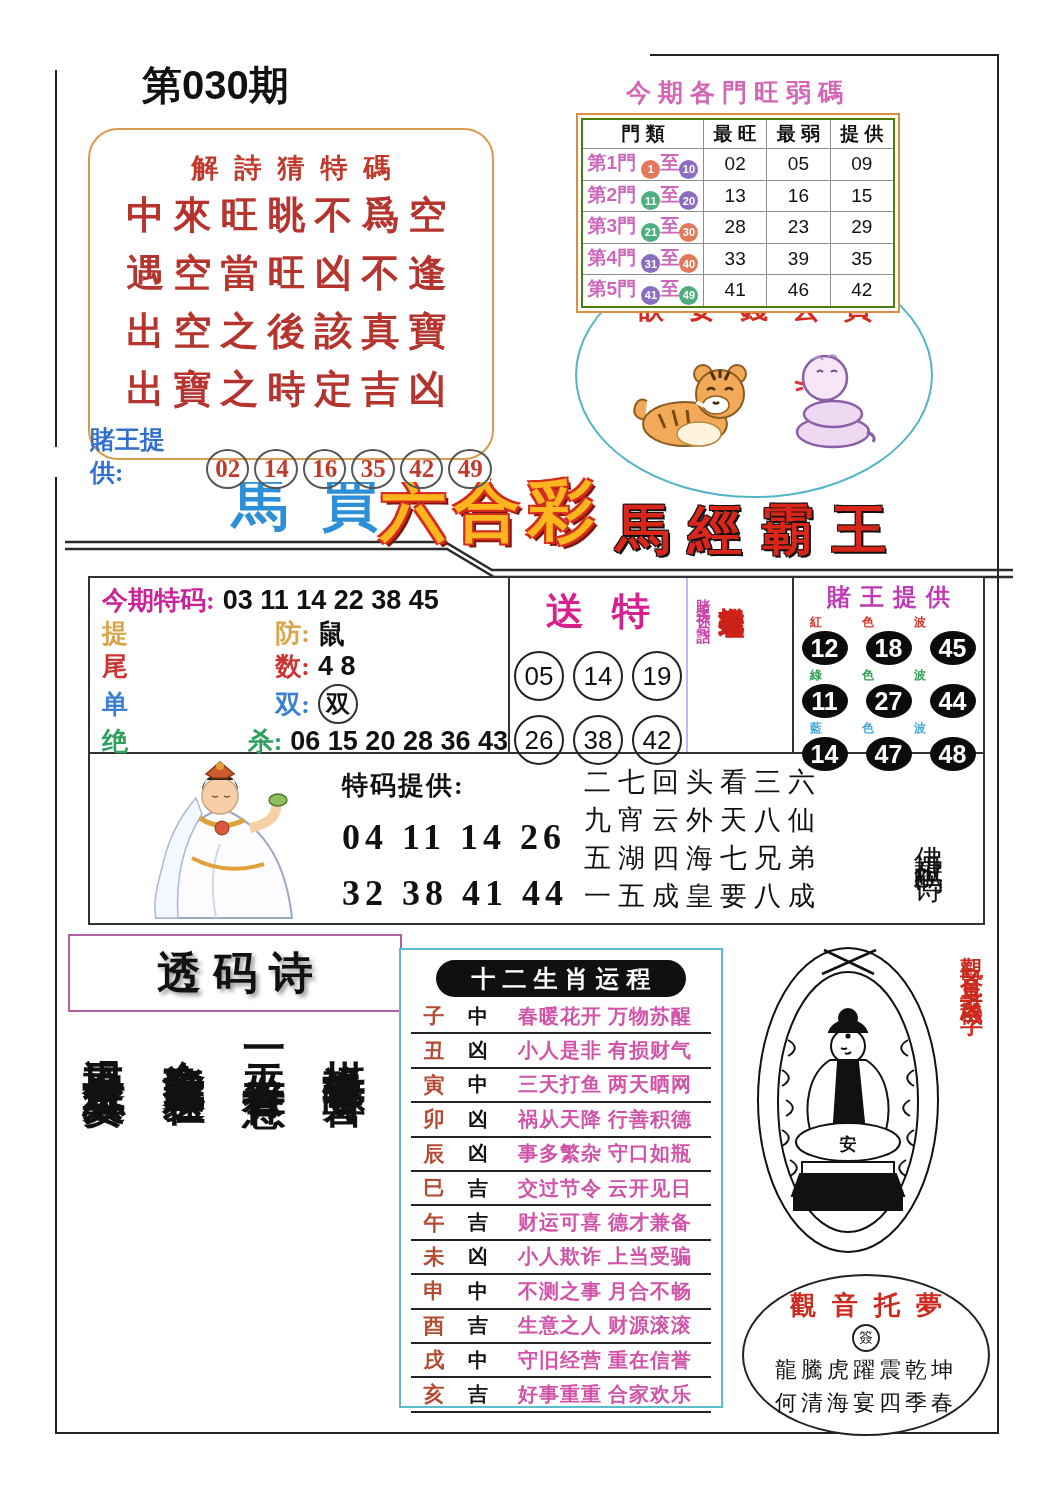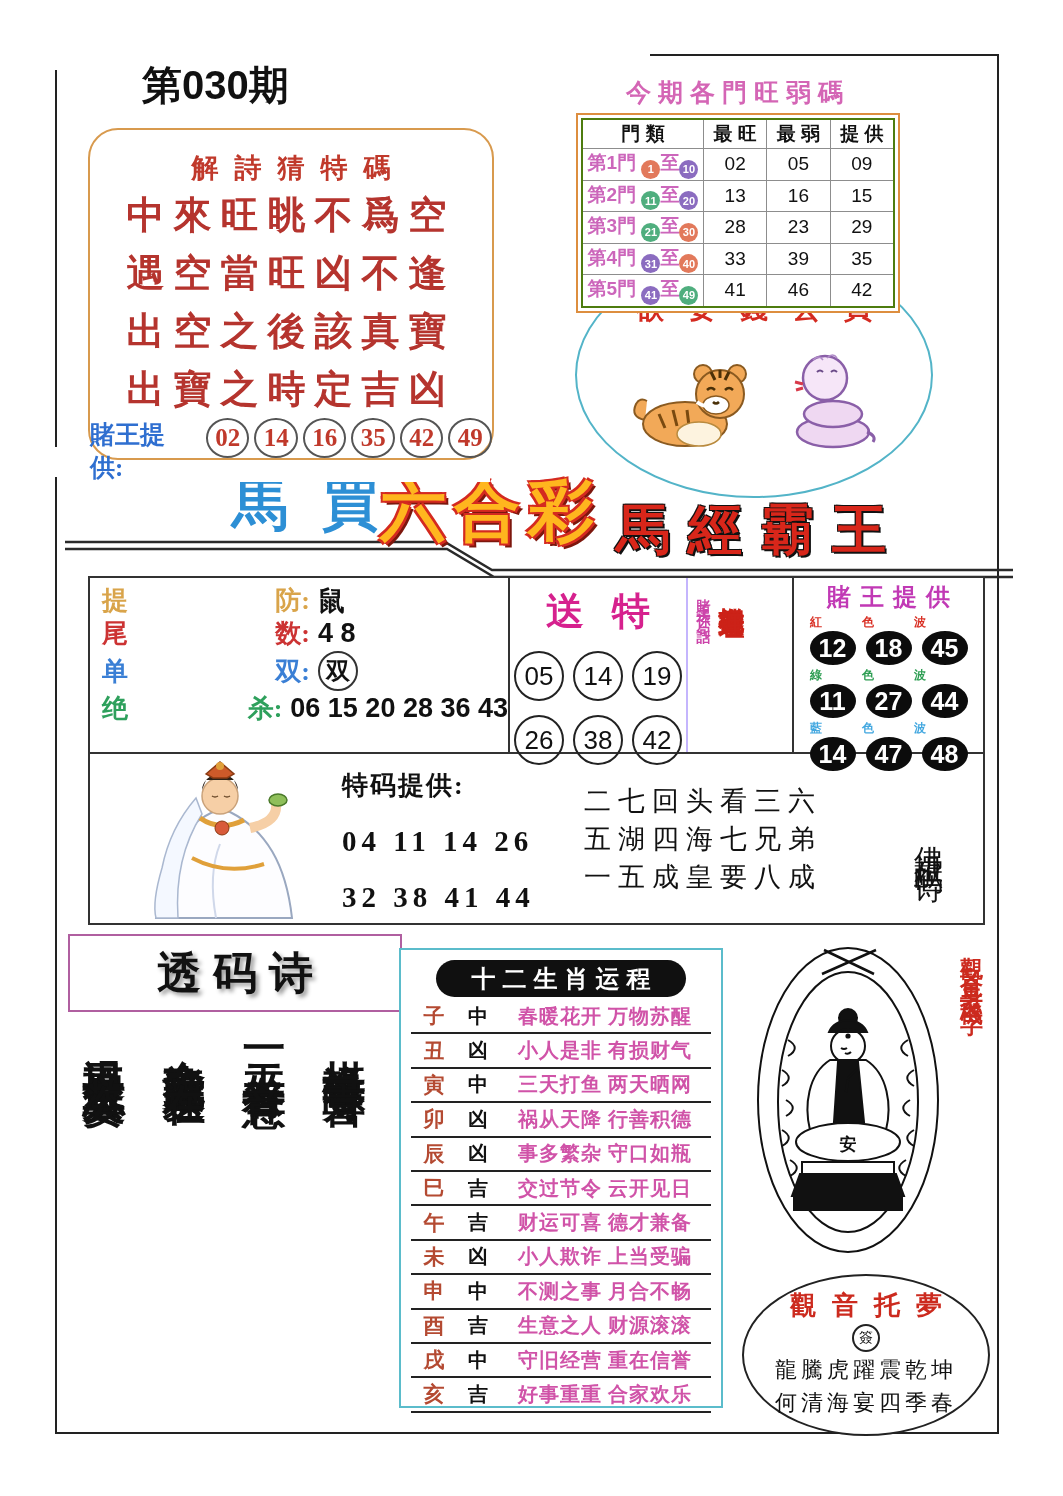--- a/index.html
+++ b/index.html
@@ -9,21 +9,21 @@
   .frame{left:55px;top:54px;width:940px;height:1376px;border:2px solid #222}
   .patch{background:#fff;z-index:5}
   .issue{left:142px;top:58px;font-size:40px;font-weight:bold;z-index:6;
          font-family:"Liberation Sans","DejaVu Sans",sans-serif}
 
   
   .poembox{left:88px;top:128px;width:406px;height:332px;border:2px solid #d89a4e;border-radius:30px;
            display:flex;flex-direction:column;align-items:center;padding-top:20px;box-sizing:border-box;z-index:6;background:#fff}
   .poembox .t{color:#c0392b;font-size:27px;font-weight:bold;letter-spacing:16px;text-indent:16px}
   .poembox .line{color:#b5342e;font-size:38px;font-weight:bold;letter-spacing:9px;line-height:58px;white-space:nowrap}
-  .prov{display:flex;align-items:flex-start;}
+  .prov{display:flex;align-items:flex-end;margin-top:5px}
   .prov .lbl{color:#2f6fd0;font-size:25px;font-weight:bold;margin-right:4px}
   .prov .c{width:44px;height:40px;border:2px solid #555;border-radius:50%;color:#c0392b;font-size:25px;
            font-weight:bold;display:flex;align-items:center;justify-content:center;margin-left:5px;box-sizing:border-box}
 
   
   .stwrap{left:576px;top:76px;width:324px;z-index:6}
   .stwrap .title{color:#d465b5;font-size:25px;font-weight:bold;letter-spacing:7px;text-align:center;margin-bottom:4px;white-space:nowrap}
   .stbox{border:2px solid #dd8e3f;padding:3px;background:#fff}
   .stbox table{border-collapse:collapse;width:100%;border:2px solid #4d7c0f}
   .stbox td{border:1px solid #8d8d8d;text-align:center;height:23px;font-size:19px;
@@ -67,28 +67,28 @@
   .sc{width:50px;height:50px;border:2px solid #222;border-radius:50%;display:flex;align-items:center;justify-content:center;
       font-size:26px;box-sizing:border-box;font-family:"Liberation Sans",sans-serif}
   .colC{width:106px;border-right:2px solid #333;box-sizing:border-box;display:flex}
   .vtext{writing-mode:vertical-rl;text-orientation:upright}
   .vsmall{color:#cc44aa;font-size:14px;font-weight:bold;letter-spacing:5px;margin:10px 2px 0 6px}
   .vbig{color:#cc2218;font-size:26px;font-weight:bold;letter-spacing:1px;margin-top:8px;line-height:34px}
   .colD{flex:1;display:flex;flex-direction:column;align-items:center}
   .wt{color:#c139b5;font-size:24px;font-weight:bold;letter-spacing:9px;text-indent:9px;margin-top:3px;white-space:nowrap}
   .wname{font-size:12px;font-weight:bold;letter-spacing:40px;white-space:nowrap;line-height:18px;height:18px;align-self:flex-start;padding-left:16px}
   .wr{color:#d93025}.wg{color:#2e9e53}.wb{color:#44a8e0}
-  .balls{display:flex;gap:10px;margin:0 0 1px 0}
+  .balls{display:flex;gap:18px;margin:0 0 1px 0}
   .ball{width:46px;height:34px;background:#0c0c0c;border-radius:50%;color:#fff;font-size:25px;font-weight:bold;
         display:flex;align-items:center;justify-content:center;font-family:"Liberation Sans",sans-serif}
   .mbot{display:flex;height:169px;align-items:center}
   .gy{width:252px;display:flex;justify-content:center}
   .tema{width:238px;height:150px;display:flex;flex-direction:column;justify-content:space-between;padding-top:4px;box-sizing:border-box}
   .tema .lb{font-size:26px;font-weight:bold;letter-spacing:2px}
-  .tema .nums{font-size:29px;letter-spacing:5px;font-weight:bold}
+  .tema .nums{font-size:36px;letter-spacing:5px;font-weight:bold}
   .bpoem{flex:1;padding-left:4px}
   .bpoem .pl{font-size:27px;letter-spacing:7px;line-height:38px;white-space:nowrap}
   .fz{writing-mode:vertical-rl;text-orientation:upright;font-size:29px;letter-spacing:7px;margin:4px 34px 0 6px}
 
   
   .tmbox{left:68px;top:934px;width:334px;height:78px;border:2px solid #b05fa0;display:flex;align-items:center;
          justify-content:center;box-sizing:border-box}
   .tmbox .t{font-size:44px;font-weight:bold;letter-spacing:12px;text-indent:12px;text-shadow:3px 3px 4px #999}
   .vpoem{left:60px;top:1026px;width:340px;height:392px;display:flex;flex-direction:row-reverse;
          justify-content:space-between;padding:0 16px;box-sizing:border-box}
@@ -226,20 +226,24 @@
 <div class="abs brand">六合彩</div>
 <div class="abs bigtitle">馬經霸王</div>
 <svg class="abs rule" viewBox="0 0 970 62">
   <polyline points="10,14 390,14 437,42 958,42" fill="none" stroke="#2a2a2a" stroke-width="2.5"></polyline>
   <polyline points="10,21 392,21 439,49 958,49" fill="none" stroke="#2a2a2a" stroke-width="2.5"></polyline>
 </svg>
 
 <div class="abs mainbox">
   <div class="mtop">
     <div class="colA">
+      <div class="ra">
+          <span class="lab1">今期特码:</span>
+          <span class="vblack" style="margin-left:8px">03 11 14 22 38 45</span>
+        </div>
       <div class="ra">
           <span class="lw c-guard">
             <span>提</span>
             <span>防:</span>
           </span>
           <span class="vblack">鼠</span>
         </div>
       <div class="ra">
           <span class="lw c-tail">
             <span>尾</span>
@@ -319,20 +323,21 @@
         <path d="M92,100 q34,18 72,6" stroke="#e0a03a" stroke-width="4" fill="none"></path>
       </svg>
     </div>
     <div class="tema">
       <div class="lb">特码提供:</div>
       <div class="nums">04 11 14 26</div>
       <div class="nums">32 38 41 44</div>
     </div>
     <div class="bpoem">
       <div class="pl">二七回头看三六</div>
+      <div class="pl">九宵云外天八仙</div>
       <div class="pl">五湖四海七兄弟</div>
       <div class="pl">一五成皇要八成</div>
     </div>
     <div class="fz">佛祖献码诗</div>
   </div>
 </div>
 
 <div class="abs tmbox">
   <div class="t">透码诗</div>
 </div>

